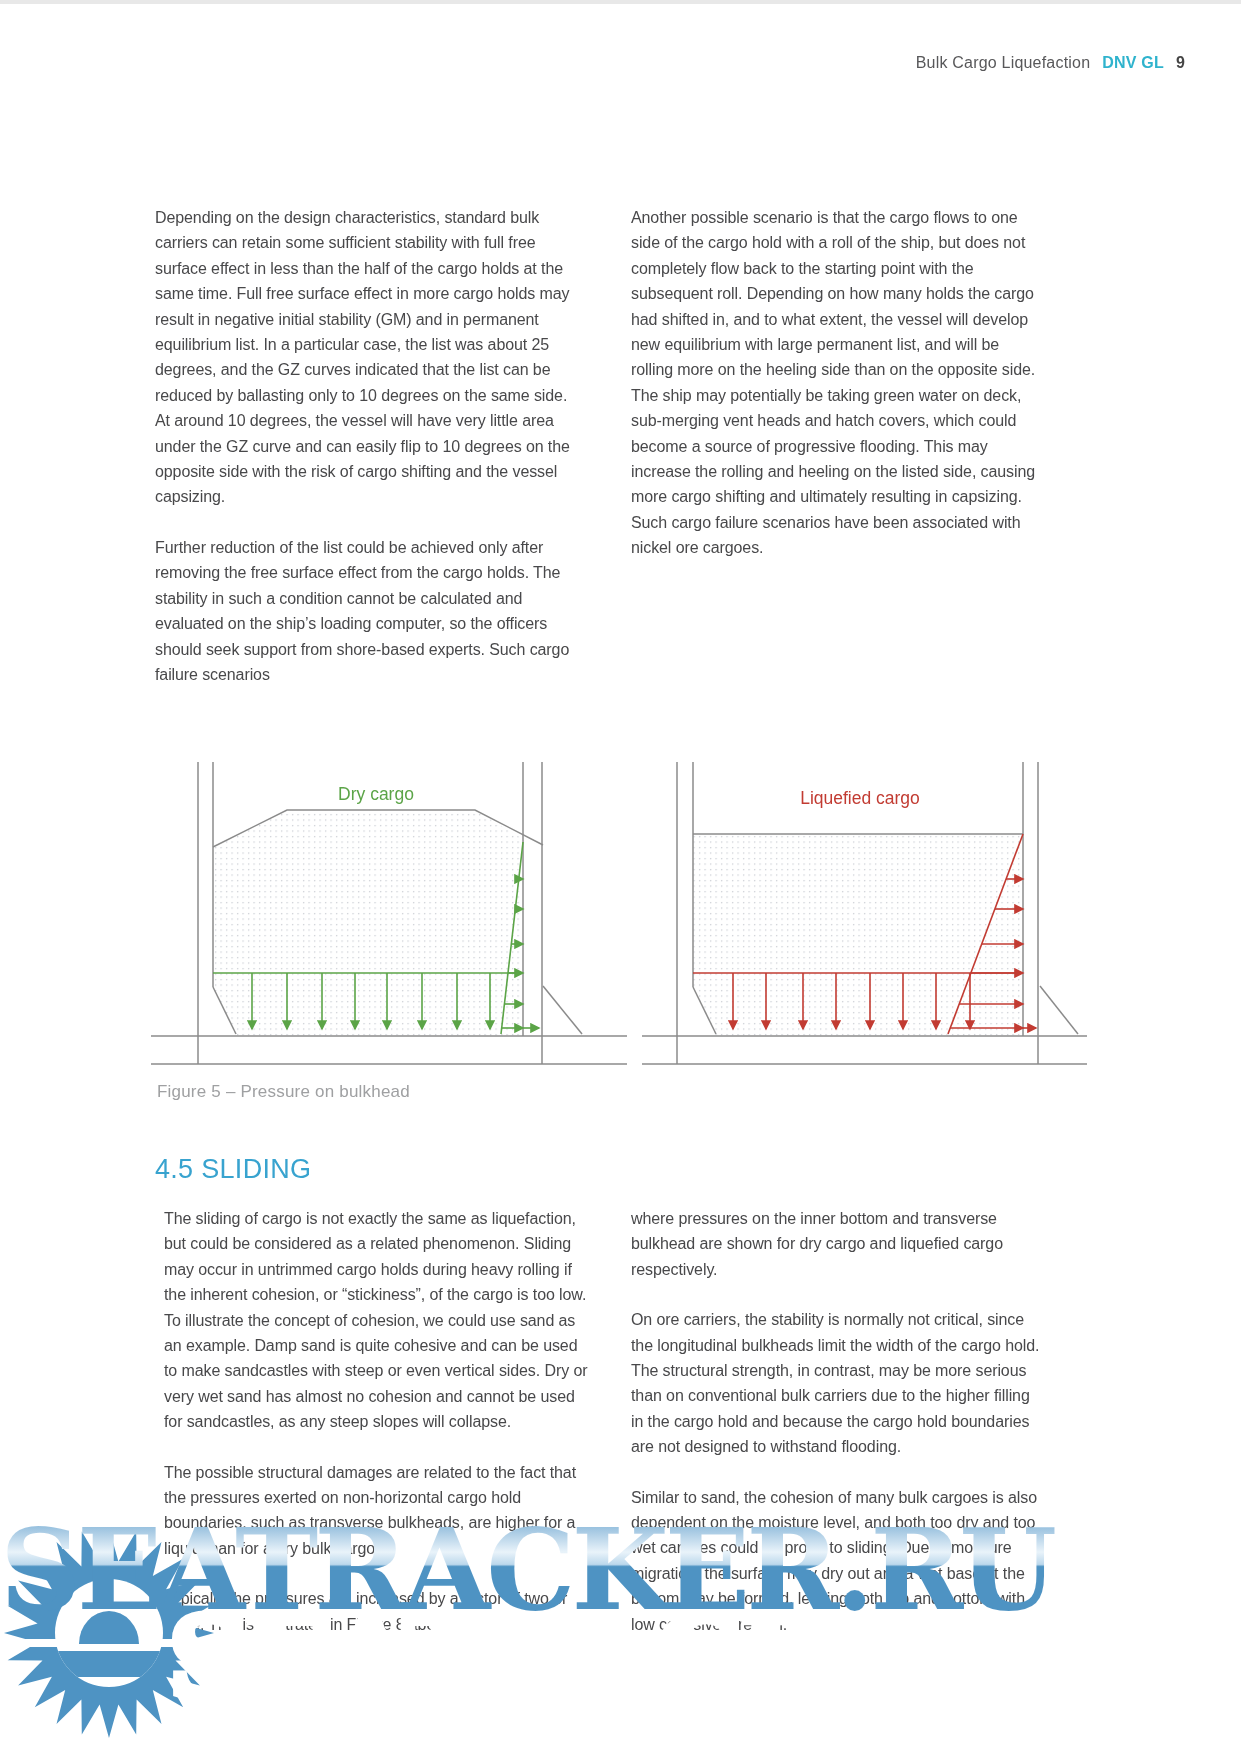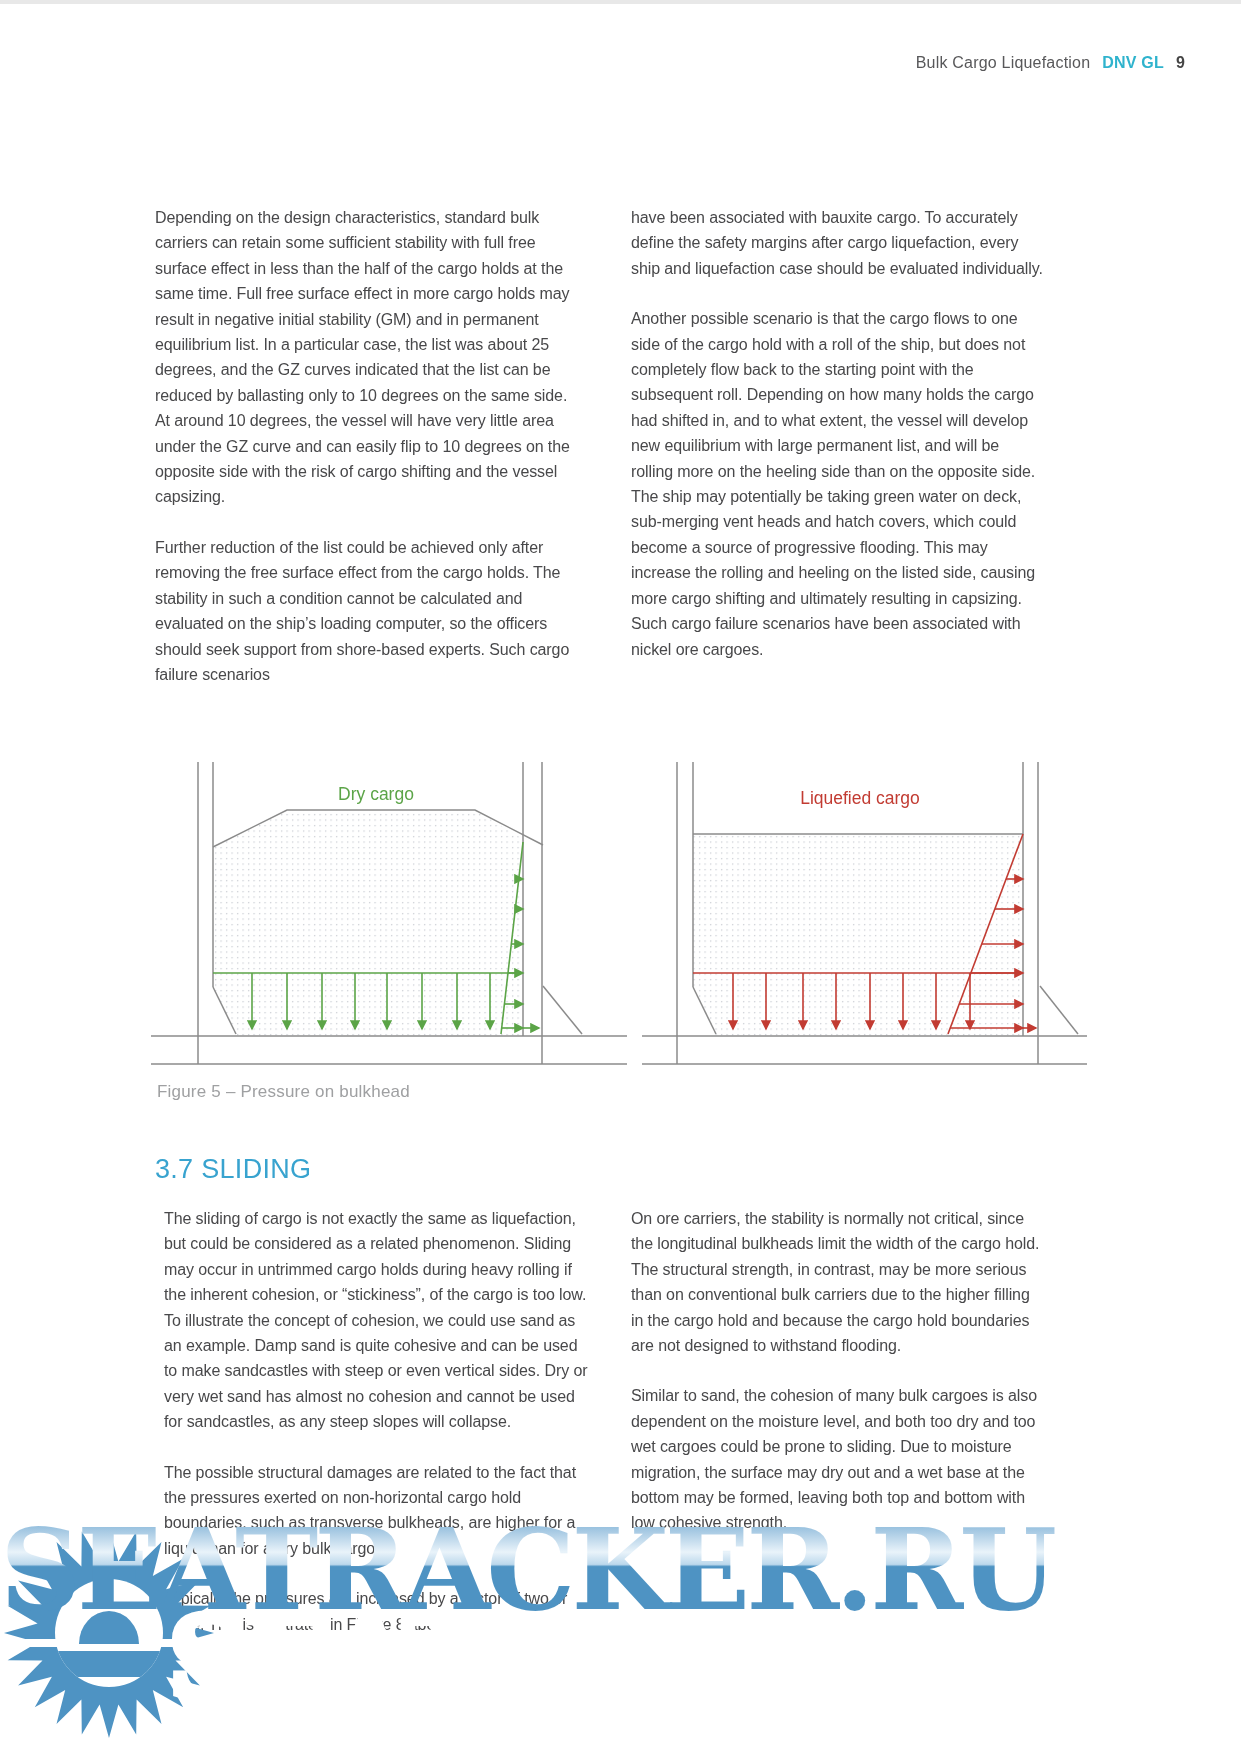--- a/index.html
+++ b/index.html
@@ -56,21 +56,20 @@
     <span class="title">Bulk Cargo Liquefaction</span>
     <span class="brand">DNV GL</span>
     <span class="pageno">9</span>
   </div>
 
   <div class="col col-ul">
     <p>Depending on the design characteristics, standard bulk carriers can retain some sufficient stability with full free surface effect in less than the half of the cargo holds at the same time. Full free surface effect in more cargo holds may result in negative initial stability (GM) and in permanent equilibrium list. In a particular case, the list was about 25 degrees, and the GZ curves indicated that the list can be reduced by ballasting only to 10 degrees on the same side. At around 10 degrees, the vessel will have very little area under the GZ curve and can easily flip to 10 degrees on the opposite side with the risk of cargo shifting and the vessel capsizing.</p>
     <p>Further reduction of the list could be achieved only after removing the free surface effect from the cargo holds. The stability in such a condition cannot be calculated and evaluated on the ship’s loading computer, so the officers should seek support from shore-based experts. Such cargo failure scenarios</p>
   </div>
   <div class="col col-ur">
-    <p>have been associated with bauxite cargo. To accurately define the safety margins after cargo liquefaction, every ship and liquefaction case should be evaluated individually.</p>
     <p>Another possible scenario is that the cargo flows to one side of the cargo hold with a roll of the ship, but does not completely flow back to the starting point with the subsequent roll. Depending on how many holds the cargo had shifted in, and to what extent, the vessel will develop new equilibrium with large permanent list, and will be rolling more on the heeling side than on the opposite side. The ship may potentially be taking green water on deck, sub-merging vent heads and hatch covers, which could become a source of progressive flooding. This may increase the rolling and heeling on the listed side, causing more cargo shifting and ultimately resulting in capsizing. Such cargo failure scenarios have been associated with nickel ore cargoes.</p>
   </div>
 
   <div class="figure-wrap">
     <svg width="950" height="312" viewBox="0 0 950 312">
       <defs>
         <pattern id="dots" width="5.5" height="5.5" patternUnits="userSpaceOnUse">
           <circle cx="1.6" cy="1.6" r="0.75" fill="#c4c8cf"></circle>
         </pattern>
         <marker id="mg" viewBox="0 0 10 10" refX="8.5" refY="5" markerWidth="6.5" markerHeight="6.5" orient="auto-start-reverse">
@@ -162,28 +161,29 @@
           <line x1="813" y1="270" x2="886" y2="270" marker-end="url(#mr)"></line>
           <line x1="886" y1="270" x2="899" y2="270" marker-end="url(#mr)"></line>
         </g>
         <text x="723" y="46" text-anchor="middle" font-size="17.5" font-weight="500" fill="#c23b32">Liquefied cargo</text>
       </g>
     </svg>
   </div>
 
   <p class="fig-caption">Figure 5 – Pressure on bulkhead</p>
 
-  <h2 class="section-heading">3.7 SLIDING</h2>
+  <h2 class="section-heading">4.5 SLIDING</h2>
 
   <div class="col col-ll">
     <p>The sliding of cargo is not exactly the same as liquefaction, but could be considered as a related phenomenon. Sliding may occur in untrimmed cargo holds during heavy rolling if the inherent cohesion, or “stickiness”, of the cargo is too low. To illustrate the concept of cohesion, we could use sand as an example. Damp sand is quite cohesive and can be used to make sandcastles with steep or even vertical sides. Dry or very wet sand has almost no cohesion and cannot be used for sandcastles, as any steep slopes will collapse.</p>
     <p>The possible structural damages are related to the fact that the pressures exerted on non-horizontal cargo hold boundaries, such as transverse bulkheads, are higher for a liquid than for a dry bulk cargo.</p>
     <p>Typically the pressures are increased by a factor of two or three. This is illustrated in Figure 8 above,</p>
   </div>
   <div class="col col-lr">
+    <p>where pressures on the inner bottom and transverse bulkhead are shown for dry cargo and liquefied cargo respectively.</p>
     <p>On ore carriers, the stability is normally not critical, since the longitudinal bulkheads limit the width of the cargo hold. The structural strength, in contrast, may be more serious than on conventional bulk carriers due to the higher filling in the cargo hold and because the cargo hold boundaries are not designed to withstand flooding.</p>
     <p>Similar to sand, the cohesion of many bulk cargoes is also dependent on the moisture level, and both too dry and too wet cargoes could be prone to sliding. Due to moisture migration, the surface may dry out and a wet base at the bottom may be formed, leaving both top and bottom with low cohesive strength.</p>
   </div>
 
   <div class="watermark">
     <svg class="wm-logo" width="214" height="214" viewBox="0 0 214 214">
       <defs>
         <clipPath id="wmCircle">
             <circle cx="107" cy="107" r="54"></circle>
           </clipPath>

